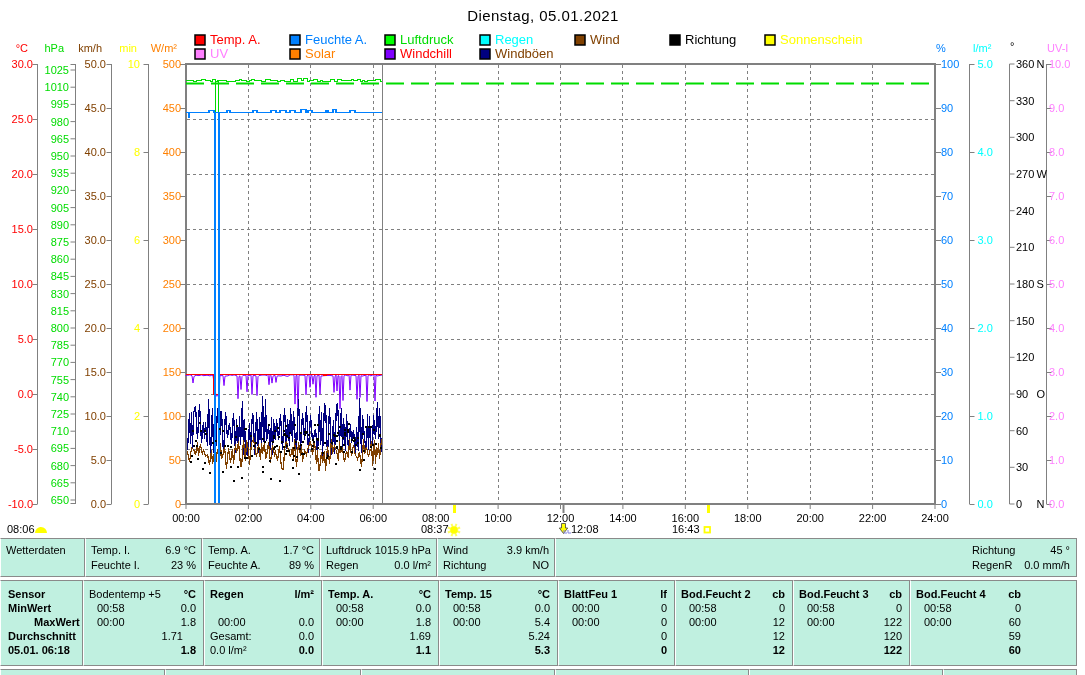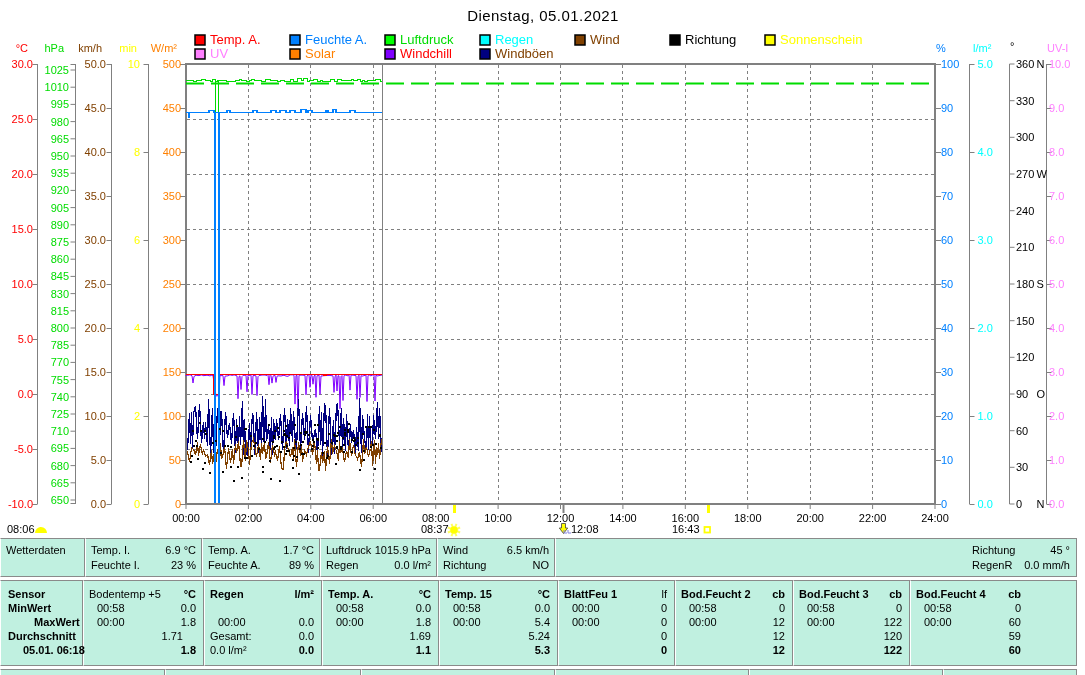--- a/index.html
+++ b/index.html
@@ -534,41 +534,41 @@
 <div class="tx r" style="left:91px;top:559px;width:105px;">23 %</div>
 <div class="tx" style="left:208px;top:544px;">Temp. A.</div>
 <div class="tx r" style="left:208px;top:544px;width:106px;">1.7 °C</div>
 <div class="tx" style="left:208px;top:559px;">Feuchte A.</div>
 <div class="tx r" style="left:208px;top:559px;width:106px;">89 %</div>
 <div class="tx" style="left:326px;top:544px;">Luftdruck</div>
 <div class="tx r" style="left:326px;top:544px;width:105px;">1015.9 hPa</div>
 <div class="tx" style="left:326px;top:559px;">Regen</div>
 <div class="tx r" style="left:326px;top:559px;width:105px;">0.0 l/m²</div>
 <div class="tx" style="left:443px;top:544px;">Wind</div>
-<div class="tx r" style="left:443px;top:544px;width:106px;">6.5 km/h</div>
+<div class="tx r" style="left:443px;top:544px;width:106px;">3.9 km/h</div>
 <div class="tx" style="left:443px;top:559px;">Richtung</div>
 <div class="tx r" style="left:443px;top:559px;width:106px;">NO</div>
 <div class="tx" style="left:972px;top:544px;">Richtung</div>
 <div class="tx r" style="left:972px;top:544px;width:98px;">45 °</div>
 <div class="tx" style="left:972px;top:559px;">RegenR</div>
 <div class="tx r" style="left:972px;top:559px;width:98px;">0.0 mm/h</div>
 <div class="cell" style="left:0px;top:580px;width:83px;height:86px;"></div>
 <div class="cell" style="left:83px;top:580px;width:121px;height:86px;"></div>
 <div class="cell" style="left:204px;top:580px;width:118px;height:86px;"></div>
 <div class="cell" style="left:322px;top:580px;width:117px;height:86px;"></div>
 <div class="cell" style="left:439px;top:580px;width:119px;height:86px;"></div>
 <div class="cell" style="left:558px;top:580px;width:117px;height:86px;"></div>
 <div class="cell" style="left:675px;top:580px;width:118px;height:86px;"></div>
 <div class="cell" style="left:793px;top:580px;width:117px;height:86px;"></div>
 <div class="cell" style="left:910px;top:580px;width:167px;height:86px;"></div>
 <div class="tx" style="left:8px;top:588px;font-weight:bold;text-align:right;">Sensor</div>
 <div class="tx" style="left:8px;top:602px;font-weight:bold;">MinWert</div>
 <div class="tx" style="left:8px;top:615.5px;font-weight:bold;padding-left:26px;">MaxWert</div>
 <div class="tx" style="left:8px;top:629.5px;font-weight:bold;">Durchschnitt</div>
-<div class="tx" style="left:8px;top:644px;font-weight:bold;margin-left:15px;">05.01. 06:18</div>
+<div class="tx" style="left:8px;top:644px;font-weight:bold;">05.01. 06:18</div>
 <div class="tx" style="left:89px;top:588px;font-weight:normal;">Bodentemp +5</div>
 <div class="tx r" style="left:89px;top:588px;width:107px;font-weight:bold;">°C</div>
 <div class="tx" style="left:97px;top:602px;">00:58</div>
 <div class="tx r" style="left:89px;top:602px;width:107px;">0.0</div>
 <div class="tx" style="left:97px;top:615.5px;">00:00</div>
 <div class="tx r" style="left:89px;top:615.5px;width:107px;">1.8</div>
 <div class="tx r" style="left:76px;top:629.5px;width:107px;">1.71</div>
 <div class="tx r" style="left:89px;top:644px;width:107px;font-weight:bold;">1.8</div>
 <div class="tx" style="left:210px;top:588px;font-weight:bold;">Regen</div>
 <div class="tx r" style="left:210px;top:588px;width:104px;font-weight:bold;">l/m²</div>
@@ -588,21 +588,21 @@
 <div class="tx r" style="left:328px;top:644px;width:103px;font-weight:bold;">1.1</div>
 <div class="tx" style="left:445px;top:588px;font-weight:bold;">Temp. 15</div>
 <div class="tx r" style="left:445px;top:588px;width:105px;font-weight:bold;">°C</div>
 <div class="tx" style="left:453px;top:602px;">00:58</div>
 <div class="tx r" style="left:445px;top:602px;width:105px;">0.0</div>
 <div class="tx" style="left:453px;top:615.5px;">00:00</div>
 <div class="tx r" style="left:445px;top:615.5px;width:105px;">5.4</div>
 <div class="tx r" style="left:445px;top:629.5px;width:105px;">5.24</div>
 <div class="tx r" style="left:445px;top:644px;width:105px;font-weight:bold;">5.3</div>
 <div class="tx" style="left:564px;top:588px;font-weight:bold;">BlattFeu 1</div>
-<div class="tx r" style="left:564px;top:588px;width:103px;font-weight:normal;">lf</div>
+<div class="tx r" style="left:564px;top:588px;width:103px;font-weight:bold;">lf</div>
 <div class="tx" style="left:572px;top:602px;">00:00</div>
 <div class="tx r" style="left:564px;top:602px;width:103px;">0</div>
 <div class="tx" style="left:572px;top:615.5px;">00:00</div>
 <div class="tx r" style="left:564px;top:615.5px;width:103px;">0</div>
 <div class="tx r" style="left:564px;top:629.5px;width:103px;">0</div>
 <div class="tx r" style="left:564px;top:644px;width:103px;font-weight:bold;">0</div>
 <div class="tx" style="left:681px;top:588px;font-weight:bold;">Bod.Feucht 2</div>
 <div class="tx r" style="left:681px;top:588px;width:104px;font-weight:bold;">cb</div>
 <div class="tx" style="left:689px;top:602px;">00:58</div>
 <div class="tx r" style="left:681px;top:602px;width:104px;">0</div>

